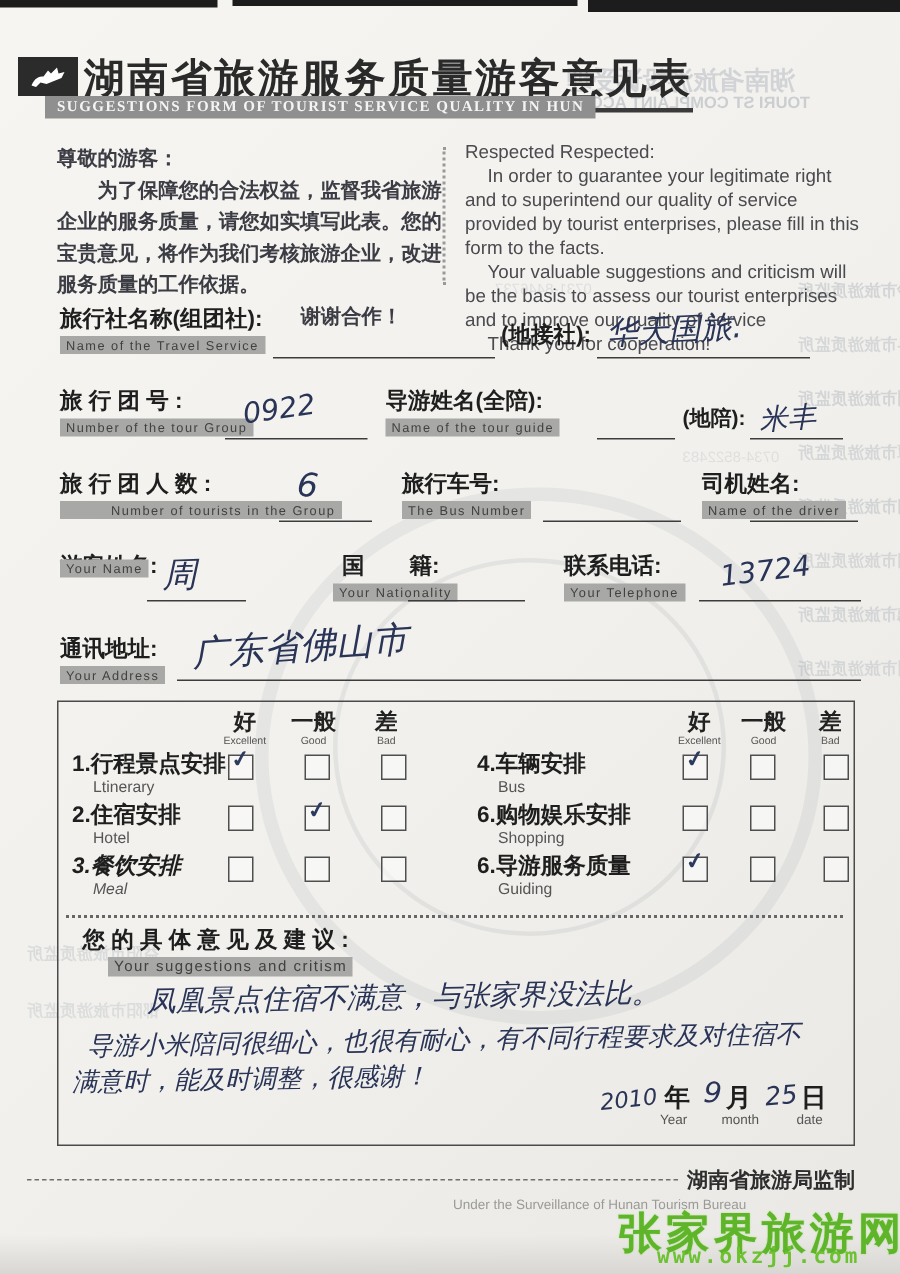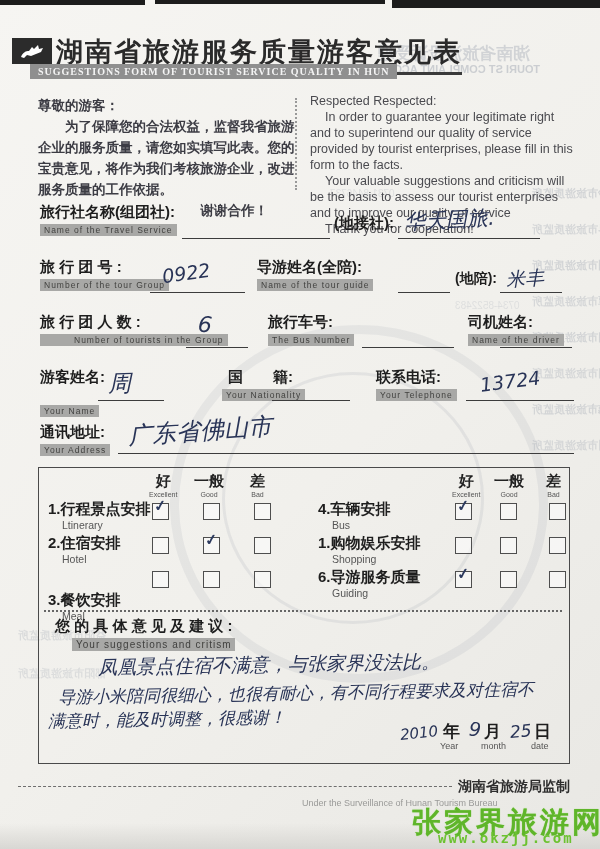--- a/index.html
+++ b/index.html
@@ -112,21 +112,21 @@
   <div class="abs hw" style="left:198px;top:312px;font-size:22px;transform:rotate(6deg);">6</div>
   <div class="abs fill-line" style="left:186px;top:347px;width:62px;"></div>
   <div class="abs cn-label" style="left:268px;top:313px;">旅行车号:</div>
   <div class="abs en-strip" style="left:268px;top:334px;">The  Bus  Number</div>
   <div class="abs fill-line" style="left:362px;top:347px;width:92px;"></div>
   <div class="abs cn-label" style="left:468px;top:313px;">司机姓名:</div>
   <div class="abs en-strip" style="left:468px;top:334px;">Name  of  the  driver</div>
   <div class="abs fill-line" style="left:500px;top:347px;width:72px;"></div>
 
   <div class="abs cn-label" style="left:40px;top:368px;">游客姓名:</div>
-  <div class="abs en-strip" style="left:40px;top:405px;">Your  Name</div>
+  <div class="abs en-strip" style="left:40px;top:373px;">Your  Name</div>
   <div class="abs hw" style="left:108px;top:368px;font-size:23px;transform:rotate(-2deg);">周</div>
   <div class="abs fill-line" style="left:98px;top:400px;width:66px;"></div>
   <div class="abs cn-label" style="left:228px;top:368px;">国　　籍:</div>
   <div class="abs en-strip" style="left:222px;top:389px;">Your  Nationality</div>
   <div class="abs fill-line" style="left:272px;top:400px;width:78px;"></div>
   <div class="abs cn-label" style="left:376px;top:368px;">联系电话:</div>
   <div class="abs en-strip" style="left:376px;top:389px;">Your  Telephone</div>
   <div class="abs hw" style="left:480px;top:370px;font-size:19px;transform:rotate(-7deg);">13724</div>
   <div class="abs fill-line" style="left:466px;top:400px;width:108px;"></div>
 
@@ -190,31 +190,31 @@
     <div class="item-en" style="padding-left:14px;">Hotel</div>
   </div>
   <div class="cb" style="left:152px;top:537px;"></div>
   <div class="ck" style="left:154px;top:531px;"></div>
   <div class="cb" style="left:203px;top:537px;"></div>
   <div class="ck" style="left:205px;top:531px;">✓</div>
   <div class="cb" style="left:254px;top:537px;"></div>
   <div class="ck" style="left:256px;top:531px;"></div>
 
   <div class="abs" style="left:318px;top:534px;">
-    <div class="cn-label">1.购物娱乐安排</div>
+    <div class="cn-label">6.购物娱乐安排</div>
     <div class="item-en" style="padding-left:14px;">Shopping</div>
   </div>
   <div class="cb" style="left:455px;top:537px;"></div>
   <div class="ck" style="left:457px;top:531px;"></div>
   <div class="cb" style="left:500px;top:537px;"></div>
   <div class="ck" style="left:502px;top:531px;"></div>
   <div class="cb" style="left:549px;top:537px;"></div>
   <div class="ck" style="left:551px;top:531px;"></div>
 
-  <div class="abs" style="left:48px;top:591px;">
+  <div class="abs" style="left:48px;top:568px;font-style:italic;">
     <div class="cn-label">3.餐饮安排</div>
     <div class="item-en" style="padding-left:14px;">Meal</div>
   </div>
   <div class="cb" style="left:152px;top:571px;"></div>
   <div class="ck" style="left:154px;top:565px;"></div>
   <div class="cb" style="left:203px;top:571px;"></div>
   <div class="ck" style="left:205px;top:565px;"></div>
   <div class="cb" style="left:254px;top:571px;"></div>
   <div class="ck" style="left:256px;top:565px;"></div>
 

